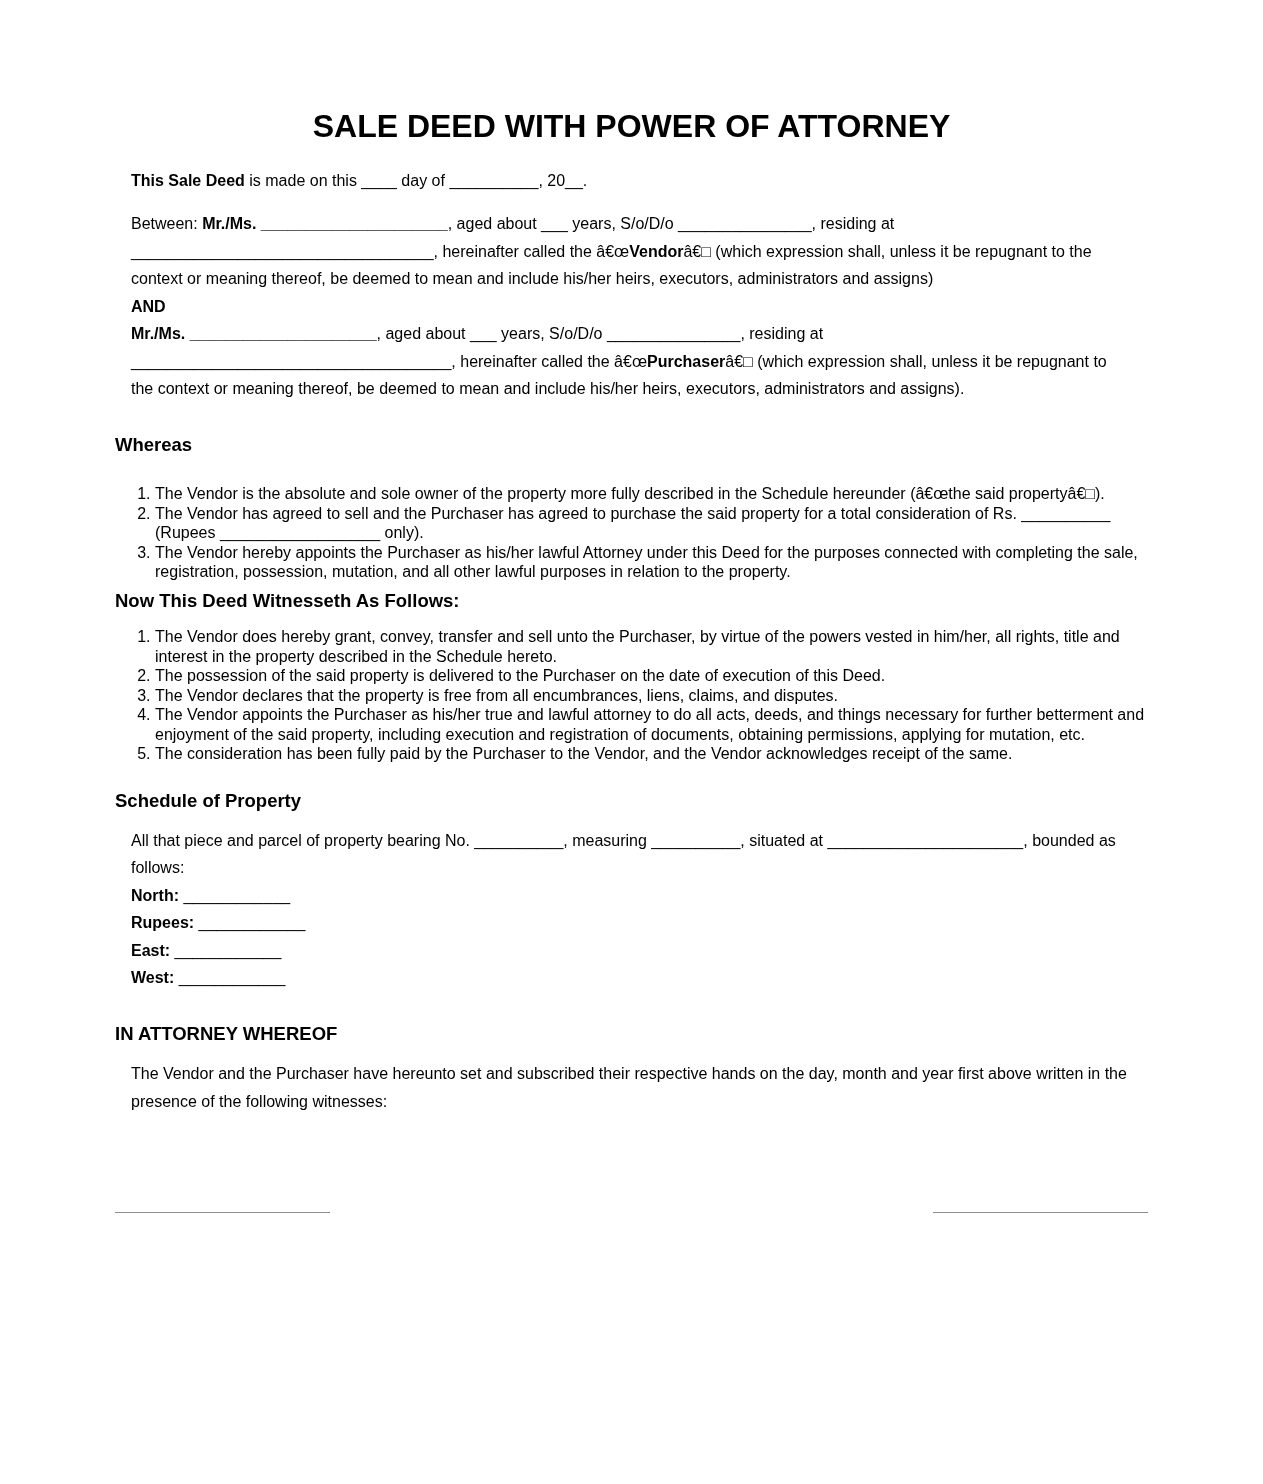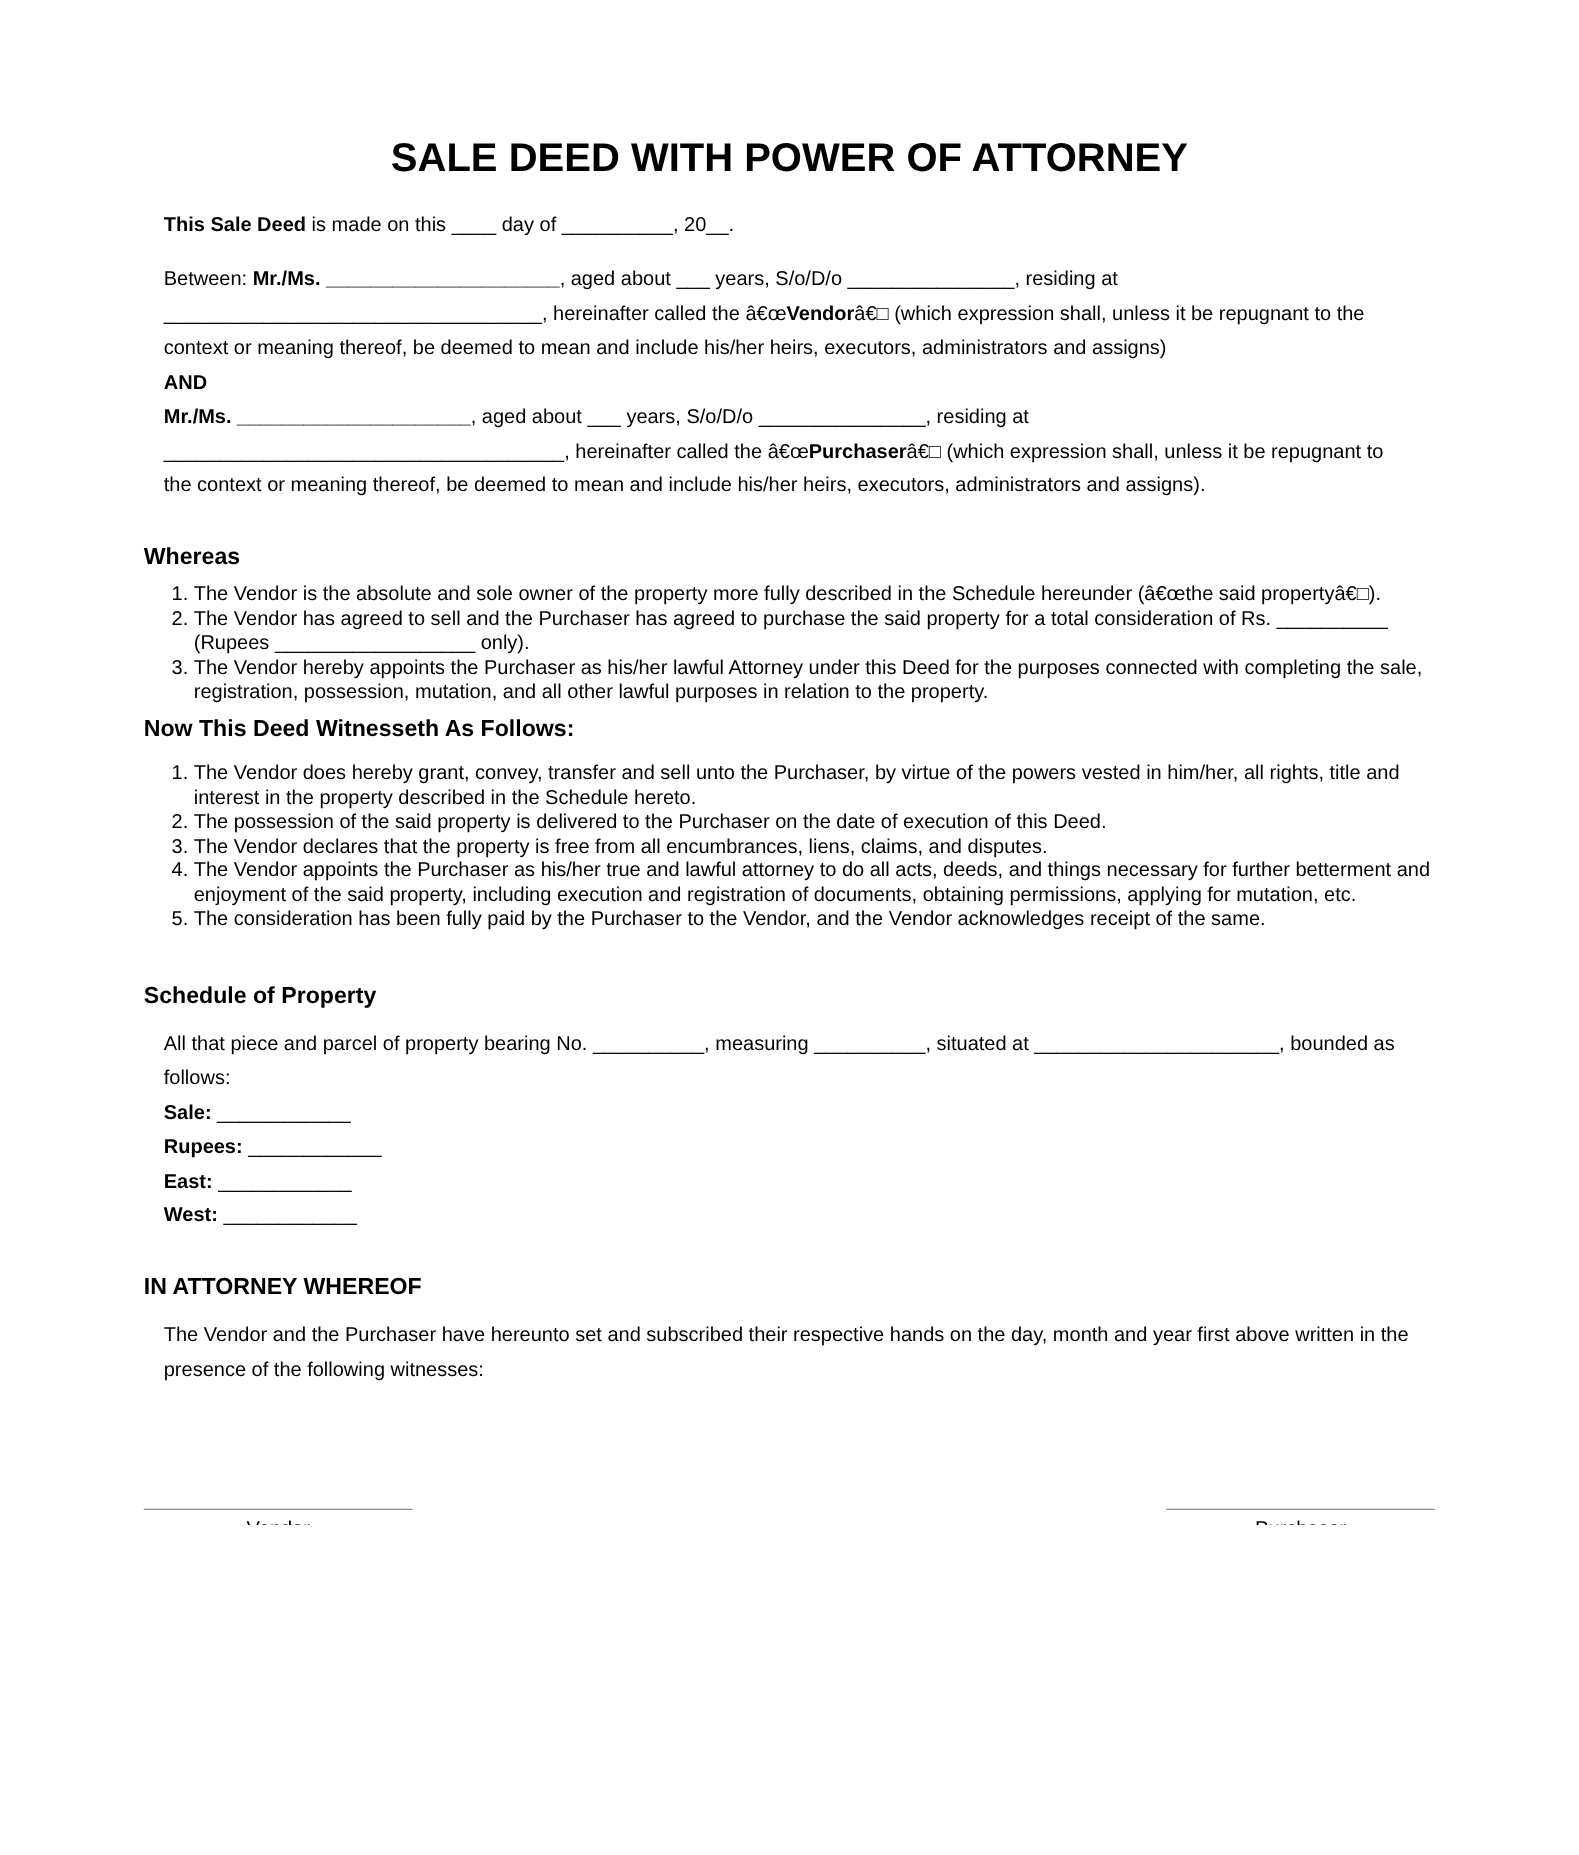--- a/index.html
+++ b/index.html
@@ -10,23 +10,23 @@
   .clip{height:1301px;overflow:hidden;}
   .doc{padding:108px 115px 0 115px;font-size:16px;}
   .title{
     font-size:32px;font-weight:bold;line-height:1.15;text-align:center;
     margin:0 0 22px 0;
   }
   p.para{margin:16px;line-height:1.72;}
   .intro{margin-top:0;}
   .parties{margin-top:15px;}
   .heading{font-size:18.5px;font-weight:bold;line-height:1.15;}
-  .h-whereas{margin:31px 0 11px 0;}
+  .h-whereas{margin:31px 0 29px 0;}
   .h-witnesseth{margin:8px 0 16px 0;}
-  .h-schedule{margin:39px 0 16px 0;}
+  .h-schedule{margin:26px 0 16px 0;}
   .h-inwitness{margin:31px 0 16px 0;}
   .h-witnesses{margin:38px 0 0 0;text-align:right;}
   ol.clauses{margin:0;padding:0 0 0 40px;}
   ol.clauses li{line-height:1.22;}
   .schedule-para{margin-top:0;}
   .witness-para{margin-top:0;}
   .sig-row{display:flex;justify-content:space-between;margin-top:97px;}
   .sig-block{width:215px;}
   .sig-line{border-top:1px solid #8c8c8c;height:0;}
   .sig-label{text-align:center;padding-top:6px;line-height:1.2;font-size:16px;}
@@ -54,21 +54,21 @@
       <div class="heading h-witnesseth">Now This Deed Witnesseth As Follows:</div>
       <ol class="clauses">
         <li>The Vendor does hereby grant, convey, transfer and sell unto the Purchaser, by virtue of the powers vested in him/her, all rights, title and interest in the property described in the Schedule hereto.</li>
         <li>The possession of the said property is delivered to the Purchaser on the date of execution of this Deed.</li>
         <li>The Vendor declares that the property is free from all encumbrances, liens, claims, and disputes.</li>
         <li>The Vendor appoints the Purchaser as his/her true and lawful attorney to do all acts, deeds, and things necessary for further betterment and enjoyment of the said property, including execution and registration of documents, obtaining permissions, applying for mutation, etc.</li>
         <li>The consideration has been fully paid by the Purchaser to the Vendor, and the Vendor acknowledges receipt of the same.</li>
       </ol>
 
       <div class="heading h-schedule">Schedule of Property</div>
-      <p class="para schedule-para">All that piece and parcel of property bearing No. __________, measuring __________, situated at ______________________, bounded as follows:<br><strong>Sale:</strong> ____________<br><strong>Rupees:</strong> ____________<br><strong>East:</strong> ____________<br><strong>West:</strong> ____________</p>
+      <p class="para schedule-para">All that piece and parcel of property bearing No. __________, measuring __________, situated at ______________________, bounded as follows:<br><strong>North:</strong> ____________<br><strong>Rupees:</strong> ____________<br><strong>East:</strong> ____________<br><strong>West:</strong> ____________</p>
 
       <div class="heading h-inwitness">IN ATTORNEY WHEREOF</div>
       <p class="para witness-para">The Vendor and the Purchaser have hereunto set and subscribed their respective hands on the day, month and year first above written in the presence of the following witnesses:</p>
 
       <div class="sig-row">
         <div class="sig-block">
           <div class="sig-line"></div>
           <div class="sig-label">Vendor</div>
         </div>
         <div class="sig-block">

